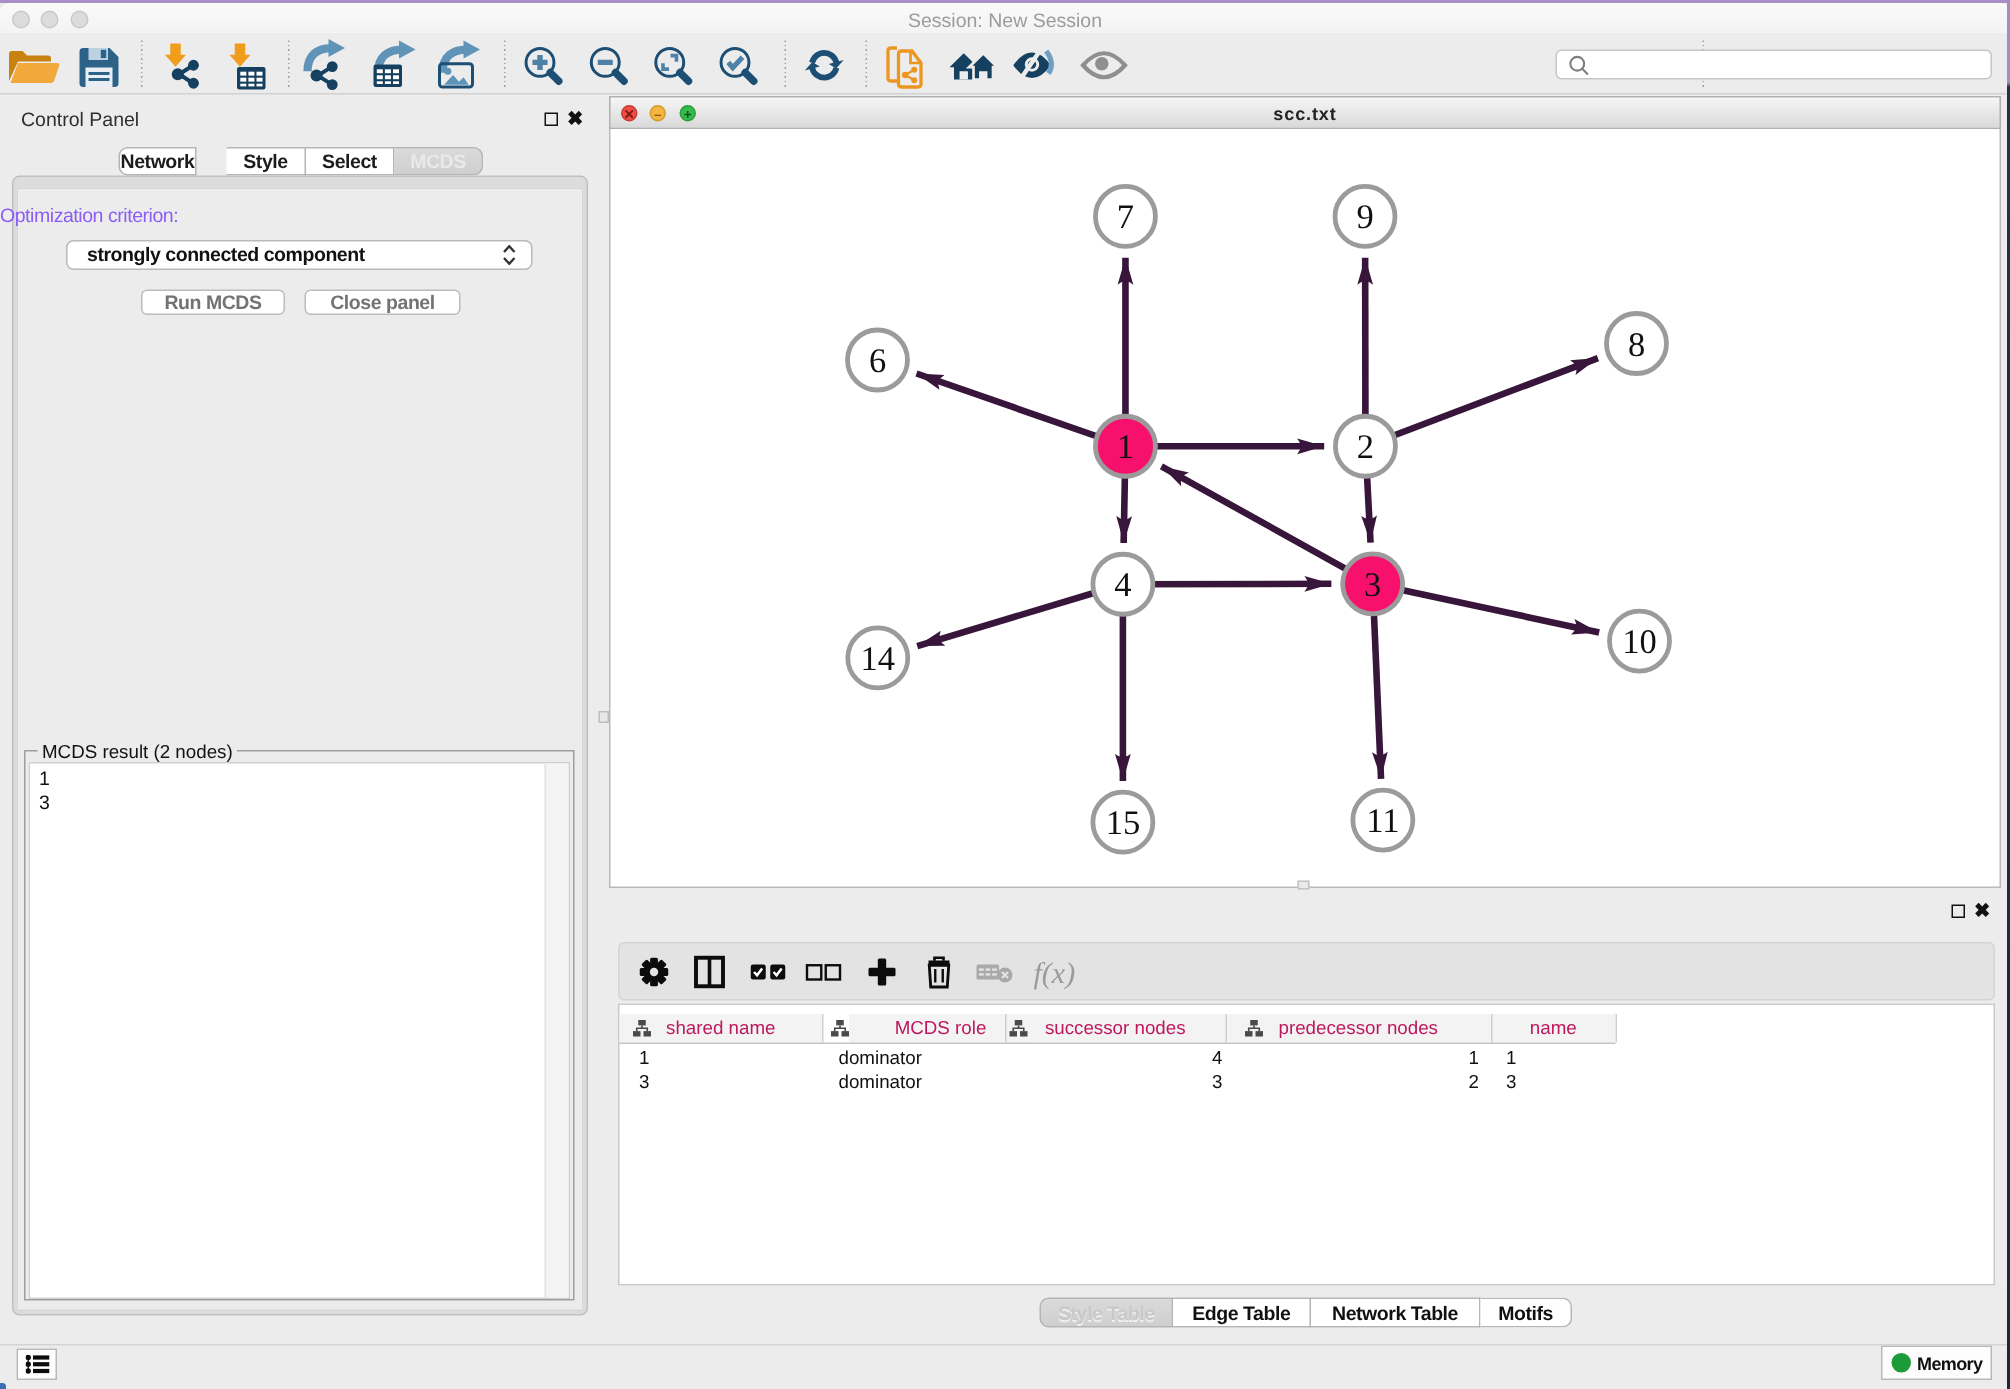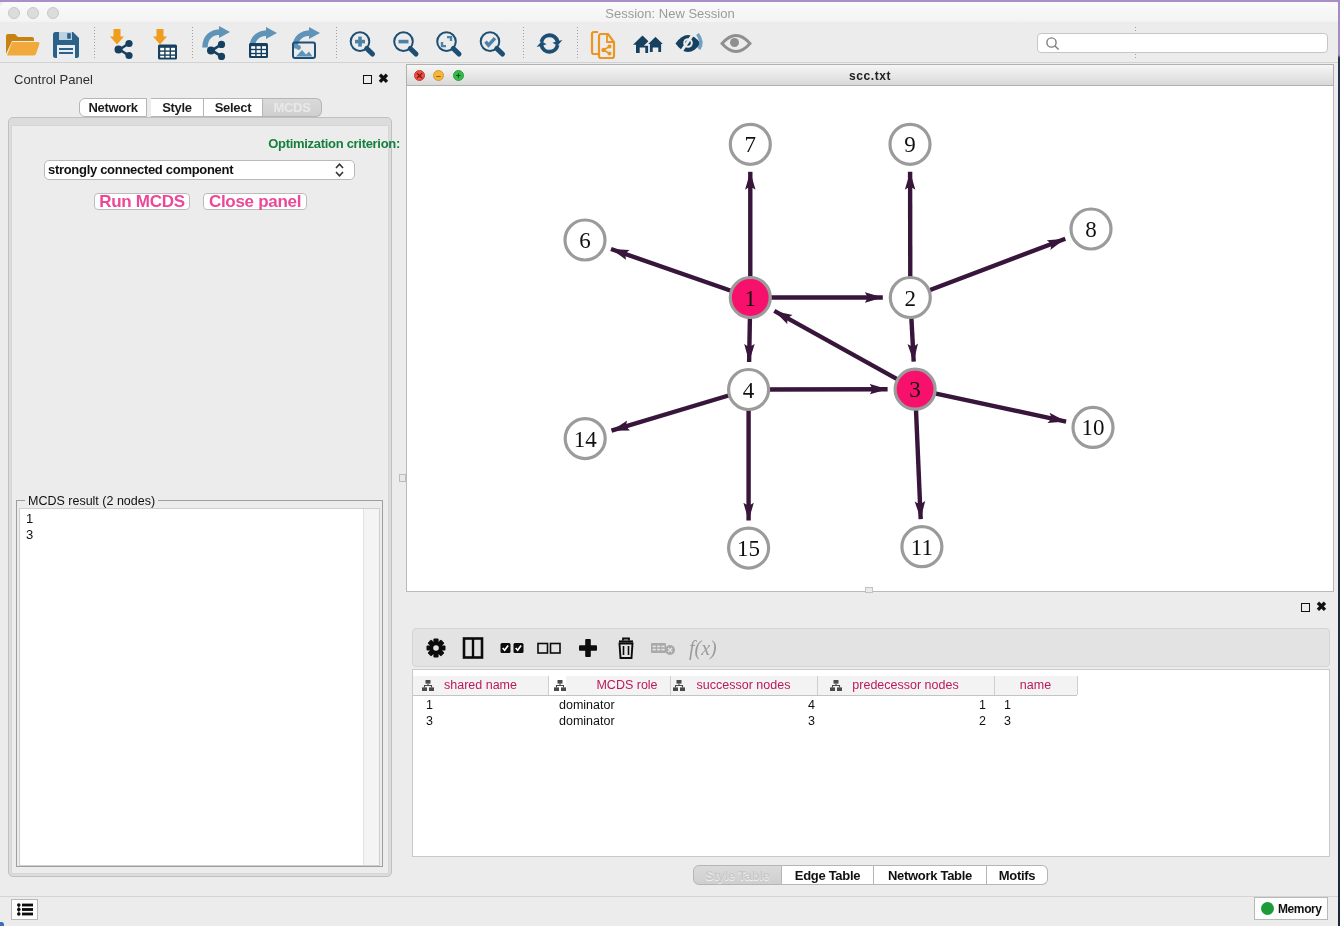--- a/index.html
+++ b/index.html
@@ -16,23 +16,23 @@
 .tsep { top:27px; width:1px; height:32px; background-image:repeating-linear-gradient(to bottom,#a0a0a0 0 1px,transparent 1px 3px); }
 #search { left:1037px; top:33px; width:291px; height:20px; border:1px solid #c6c6c6; border-radius:4px; background:#fff; }
 
 #cp-title { left:14px; top:72px; font-size:13px; color:#2e2e2e; }
 .hdrsq { width:9px; height:9px; border:1.5px solid #111; top:75px; }
 .hdrx { top:71px; font-size:13px; font-weight:bold; color:#111; }
 .tab { position:absolute; top:98px; height:19px; border:1px solid #b5b5b5; background:#fff; color:#1c1c1c; font-size:13px; font-weight:bold; text-align:center; line-height:18px; letter-spacing:-0.3px; }
 #tab-mcds { background:linear-gradient(#dadada,#cfcfcf); color:#e9e9e9; border-radius:0 6px 6px 0; }
 #cp-pane { left:8px; top:117px; width:384px; height:760px; background:#dcdcdc; border:1px solid #c0c0c0; border-radius:5px; }
 #cp-inner { left:11px; top:125px; width:378px; height:749px; background:#ececec; border:1px solid #d6d6d6; }
-#opt-label { left:0px; top:136px; width:400px; text-align:right; font-size:13px; font-weight:bold; color:#15803d; letter-spacing:-0.3px; }
-#dropdown { left:44px; top:160px; width:311px; height:20px; background:#fff; border:1px solid #b9b9b9; border-radius:5px; font-size:13px; font-weight:bold; letter-spacing:-0.3px; color:#111; line-height:18px; padding-left:3px; }
-.btn { position:absolute; top:193px; height:17px; background:#fff; border:1px solid #bcbcbc; border-radius:4px; font-size:17px; font-weight:bold; color:#ec4899; text-align:center; line-height:15px; letter-spacing:-0.3px; }
+#opt-label { left:0px; top:136px; width:400px; text-align:left; font-size:13px; font-weight:normal; color:#8b5cf6; letter-spacing:-0.3px; }
+#dropdown { left:44px; top:160px; width:311px; height:20px; background:#fff; border:1px solid #b9b9b9; border-radius:5px; font-size:13px; font-weight:bold; letter-spacing:-0.3px; color:#111; line-height:18px; padding-left:13px; }
+.btn { position:absolute; top:193px; height:17px; background:#fff; border:1px solid #bcbcbc; border-radius:4px; font-size:13px; font-weight:bold; color:#737373; text-align:center; line-height:15px; letter-spacing:-0.3px; }
 
 #fieldset { left:16px; top:500px; width:367px; height:367px; border:1px solid #9e9e9e; }
 #legend { left:25px; top:494px; background:#ececec; padding:0 3px; font-size:12.5px; color:#111; }
 #resultbox { left:19px; top:508px; width:361px; height:358px; background:#fff; border:1px solid #cfcfcf; font-size:13px; color:#111; padding:2px 0 0 6px; line-height:15.5px; }
 #resultscroll { left:363px; top:509px; width:16px; height:356px; background:#f4f4f4; border-left:1px solid #e2e2e2; }
 
 #netwin { left:406px; top:64px; width:928px; height:528px; background:#fff; border:1px solid #b9b9b9; border-top:none; }
 #nettitle { left:406px; top:64px; width:928px; height:22px; background:linear-gradient(#f6f6f6,#d9d9d9); border:1px solid #b0b0b0; }
 .light { width:11px; height:11px; border-radius:50%; top:70px; font-size:9px; font-weight:bold; text-align:center; line-height:11px; }
 #netname { left:406px; top:69px; width:928px; text-align:center; font-size:12px; font-weight:bold; letter-spacing:0.6px; color:#222; }
@@ -222,21 +222,21 @@
       <circle cx="6.5" cy="6.5" r="4.6" fill="none" stroke="#7e7e7e" stroke-width="1.4"></circle>
       <line x1="10" y1="10" x2="13.6" y2="13.6" stroke="#7e7e7e" stroke-width="1.4"></line>
     </svg>
   </div>
 
 <div id="cp-title" class="abs">Control Panel</div>
 <div class="hdrsq abs" style="left:363px;"></div>
 <div class="hdrx abs" style="left:378px;">✖</div>
 <div id="cp-pane" class="abs"></div>
 <div id="cp-inner" class="abs"></div>
-<div class="tab abs" style="left:79px;width:68px;border-radius:6px 0 0 6px;">Network</div>
+<div class="tab abs" style="left:79px;width:52px;border-radius:6px 0 0 6px;">Network</div>
 <div class="tab abs" style="left:151px;width:53px;border-left:none;">Style</div>
 <div class="tab abs" style="left:204px;width:59px;border-left:none;">Select</div>
 <div class="tab abs" id="tab-mcds" style="left:263px;width:59px;border-left:none;">MCDS</div>
 <div id="opt-label" class="abs">Optimization criterion:</div>
 <div id="dropdown" class="abs">strongly connected component<svg width="11" height="14" style="position:absolute;right:9px;top:2px;" viewBox="0 0 11 14">
       <path d="M2 5 L5.5 1.2 L9 5" fill="none" stroke="#333" stroke-width="1.6"></path>
       <path d="M2 9 L5.5 12.8 L9 9" fill="none" stroke="#333" stroke-width="1.6"></path>
     </svg></div>
 <div class="btn abs" style="left:94px;width:96px;">Run MCDS</div>
 <div class="btn abs" style="left:203px;width:104px;">Close panel</div>

